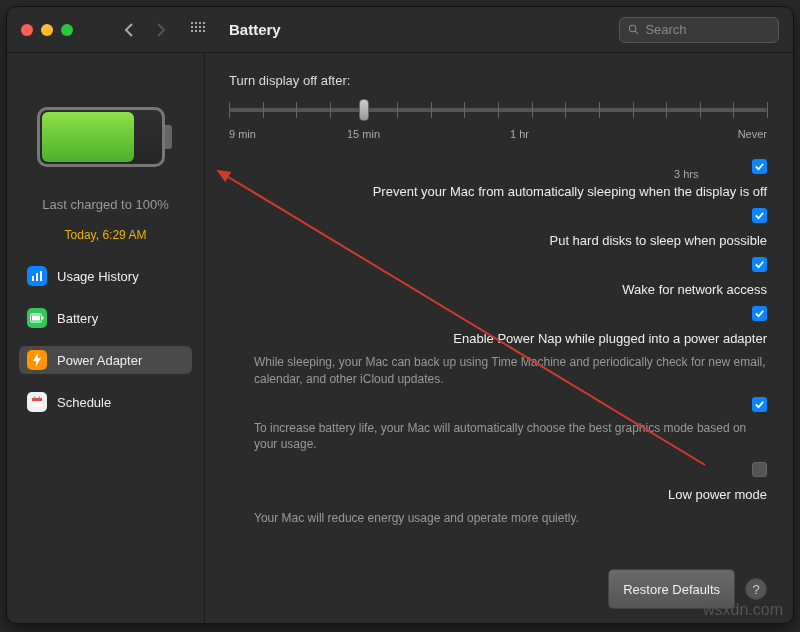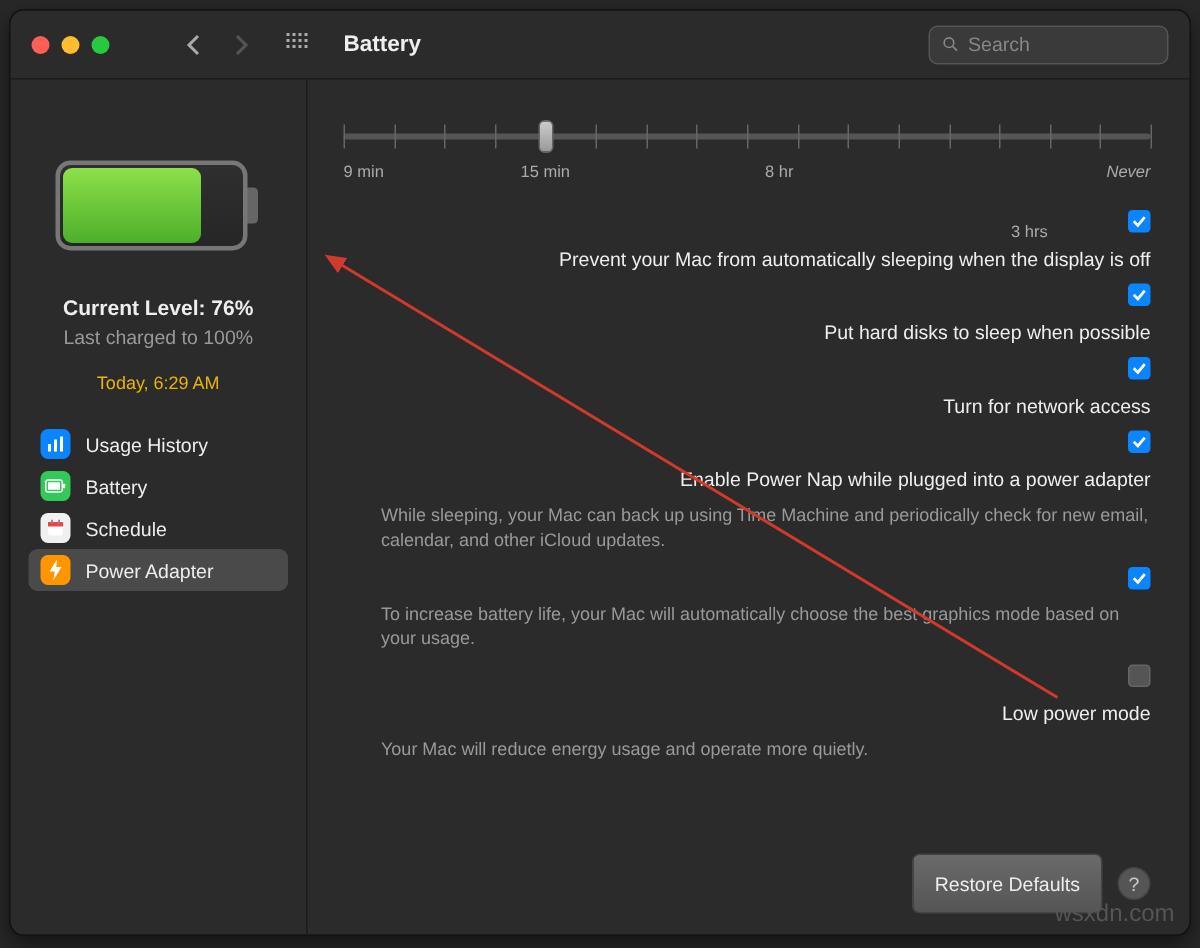--- a/index.html
+++ b/index.html
@@ -63,21 +63,21 @@
   }
   .battery-fill {
     position:absolute; left:2px; top:2px; bottom:2px; width:76%;
     background: linear-gradient(#8ee04a,#4caf2a);
     border-radius:6px;
   }
   .battery-cap { width:8px; height:24px; background:#666; border-radius:0 3px 3px 0; margin-left:-1px; }
   .cl-label { font-size:14px; font-weight:600; color:#eee; margin-top:4px; }
   .sub1 { font-size:13px; color:#999; margin-top:4px; }
   .sub2 { font-size:12px; color:#eab308; margin-top:16px; margin-bottom:20px; }
-  .navlist { width:100%; display:flex; flex-direction:column; gap:0; }
+  .navlist { width:100%; display:flex; flex-direction:column; gap:14px; }
   .navitem {
     display:flex; align-items:center; gap:10px;
     height:28px; padding:0 8px; border-radius:6px; font-size:13px; color:#eee;
   }
   .navitem.sel { background:#4a4a4a; }
   .navicon { width:20px; height:20px; border-radius:5px; display:flex; align-items:center; justify-content:center; font-size:12px; color:#fff; }
   .ic-blue { background:#0a84ff; } .ic-green { background:#34c759; }
   .ic-orange { background:#ff9500; } .ic-white { background:#f0f0f0; }
   .main { flex:1; padding:20px 26px 14px 24px; display:flex; flex-direction:column; position:relative; }
   .sliderlabel { font-size:13px; color:#ddd; margin-bottom:4px; }
@@ -168,21 +168,20 @@
   </div>
 
   <div class="body">
     <div class="sidebar">
       <div class="battery-big">
         <div class="battery-body">
             <div class="battery-fill"></div>
           </div>
         <div class="battery-cap"></div>
       </div>
-      <div class="cl-label">Current Level: 76%</div>
       <div class="sub1">Last charged to 100%</div>
       <div class="sub2">Today, 6:29 AM</div>
       <div class="navlist" id="navlist">
           <div class="navitem">
             <div class="navicon ic-blue">
               <svg width="12" height="12" viewBox="0 0 12 12">
                 <rect x="1" y="6" width="2" height="5" fill="#fff"></rect>
                 <rect x="5" y="3" width="2" height="8" fill="#fff"></rect>
                 <rect x="9" y="1" width="2" height="10" fill="#fff"></rect>
               </svg>
@@ -192,43 +191,44 @@
           <div class="navitem">
             <div class="navicon ic-green">
               <svg width="14" height="10" viewBox="0 0 14 10">
                 <rect x="0.5" y="1" width="11" height="8" rx="1.5" stroke="#fff" fill="none"></rect>
                 <rect x="2" y="2.5" width="8" height="5" fill="#fff"></rect>
                 <rect x="12" y="3.5" width="1.5" height="3" fill="#fff"></rect>
               </svg>
             </div>
             <span>Battery</span>
           </div>
+          <div class="navitem sel">
+            <div class="navicon ic-orange">
+              <svg width="10" height="14" viewBox="0 0 10 14">
+                <path d="M6 0 L1 8 L4.5 8 L3.5 14 L9 5 L5.5 5 Z" fill="#fff"></path>
+              </svg>
+            </div>
+            <span>Power Adapter</span>
+          </div>
           <div class="navitem">
             <div class="navicon ic-white">
               <svg width="12" height="12" viewBox="0 0 12 12">
                 <rect x="1" y="2" width="10" height="9" rx="1.5" fill="#fff"></rect>
                 <rect x="1" y="2" width="10" height="3" fill="#e44"></rect>
                 <rect x="3" y="0.5" width="1.2" height="2.5" fill="#888"></rect>
                 <rect x="7.8" y="0.5" width="1.2" height="2.5" fill="#888"></rect>
               </svg>
             </div>
             <span>Schedule</span>
           </div>
-          <div class="navitem sel">
-            <div class="navicon ic-orange">
-              <svg width="10" height="14" viewBox="0 0 10 14">
-                <path d="M6 0 L1 8 L4.5 8 L3.5 14 L9 5 L5.5 5 Z" fill="#fff"></path>
-              </svg>
-            </div>
-            <span>Power Adapter</span>
-          </div>
         </div>
     </div>
 
     <div class="main">
+      <div class="sliderlabel">Turn display off after:</div>
       <div class="slider">
         <div class="track"></div>
         <div id="ticks">
             <div class="tick" style="left: 0%;"></div>
             <div class="tick" style="left: 6.25%;"></div>
             <div class="tick" style="left: 12.5%;"></div>
             <div class="tick" style="left: 18.75%;"></div>
             <div class="tick" style="left: 25%;"></div>
             <div class="tick" style="left: 31.25%;"></div>
             <div class="tick" style="left: 37.5%;"></div>
@@ -241,23 +241,23 @@
             <div class="tick" style="left: 81.25%;"></div>
             <div class="tick" style="left: 87.5%;"></div>
             <div class="tick" style="left: 93.75%;"></div>
             <div class="tick" style="left: 100%;"></div>
           </div>
         <div class="thumb" id="thumb" style="left: 25%;"></div>
       </div>
       <div class="sllabels" id="sllabels">
           <span style="left: 0%; transform: translateX(0px);">9 min</span>
           <span style="left: 25%;">15 min</span>
-          <span style="left: 54%;">8 hr</span>
+          <span style="left: 54%;">1 hr</span>
           <span style="left: 85%; margin-top: 40px;">3 hrs</span>
-          <span style="left: 100%; transform: translateX(-100%); font-style: italic;">Never</span>
+          <span style="left: 100%; transform: translateX(-100%);">Never</span>
         </div>
 
       <div class="opts" id="opts">
           <div class="optrow">
             <div class="chk on">
               <svg viewBox="0 0 12 12">
                 <path d="M2 6 L5 9 L10 3" stroke="#fff" stroke-width="2" fill="none"></path>
               </svg>
             </div>
             <div class="optlabel">Prevent your Mac from automatically sleeping when the display is off</div>
@@ -269,21 +269,21 @@
               </svg>
             </div>
             <div class="optlabel">Put hard disks to sleep when possible</div>
           </div>
           <div class="optrow">
             <div class="chk on">
               <svg viewBox="0 0 12 12">
                 <path d="M2 6 L5 9 L10 3" stroke="#fff" stroke-width="2" fill="none"></path>
               </svg>
             </div>
-            <div class="optlabel">Turn for network access</div>
+            <div class="optlabel">Wake for network access</div>
           </div>
           <div class="optrow">
             <div class="chk on">
               <svg viewBox="0 0 12 12">
                 <path d="M2 6 L5 9 L10 3" stroke="#fff" stroke-width="2" fill="none"></path>
               </svg>
             </div>
             <div class="optlabel">Enable Power Nap while plugged into a power adapter</div>
           </div>
           <div class="optdesc">While sleeping, your Mac can back up using Time Machine and periodically check for new email, calendar, and other iCloud updates.</div>

